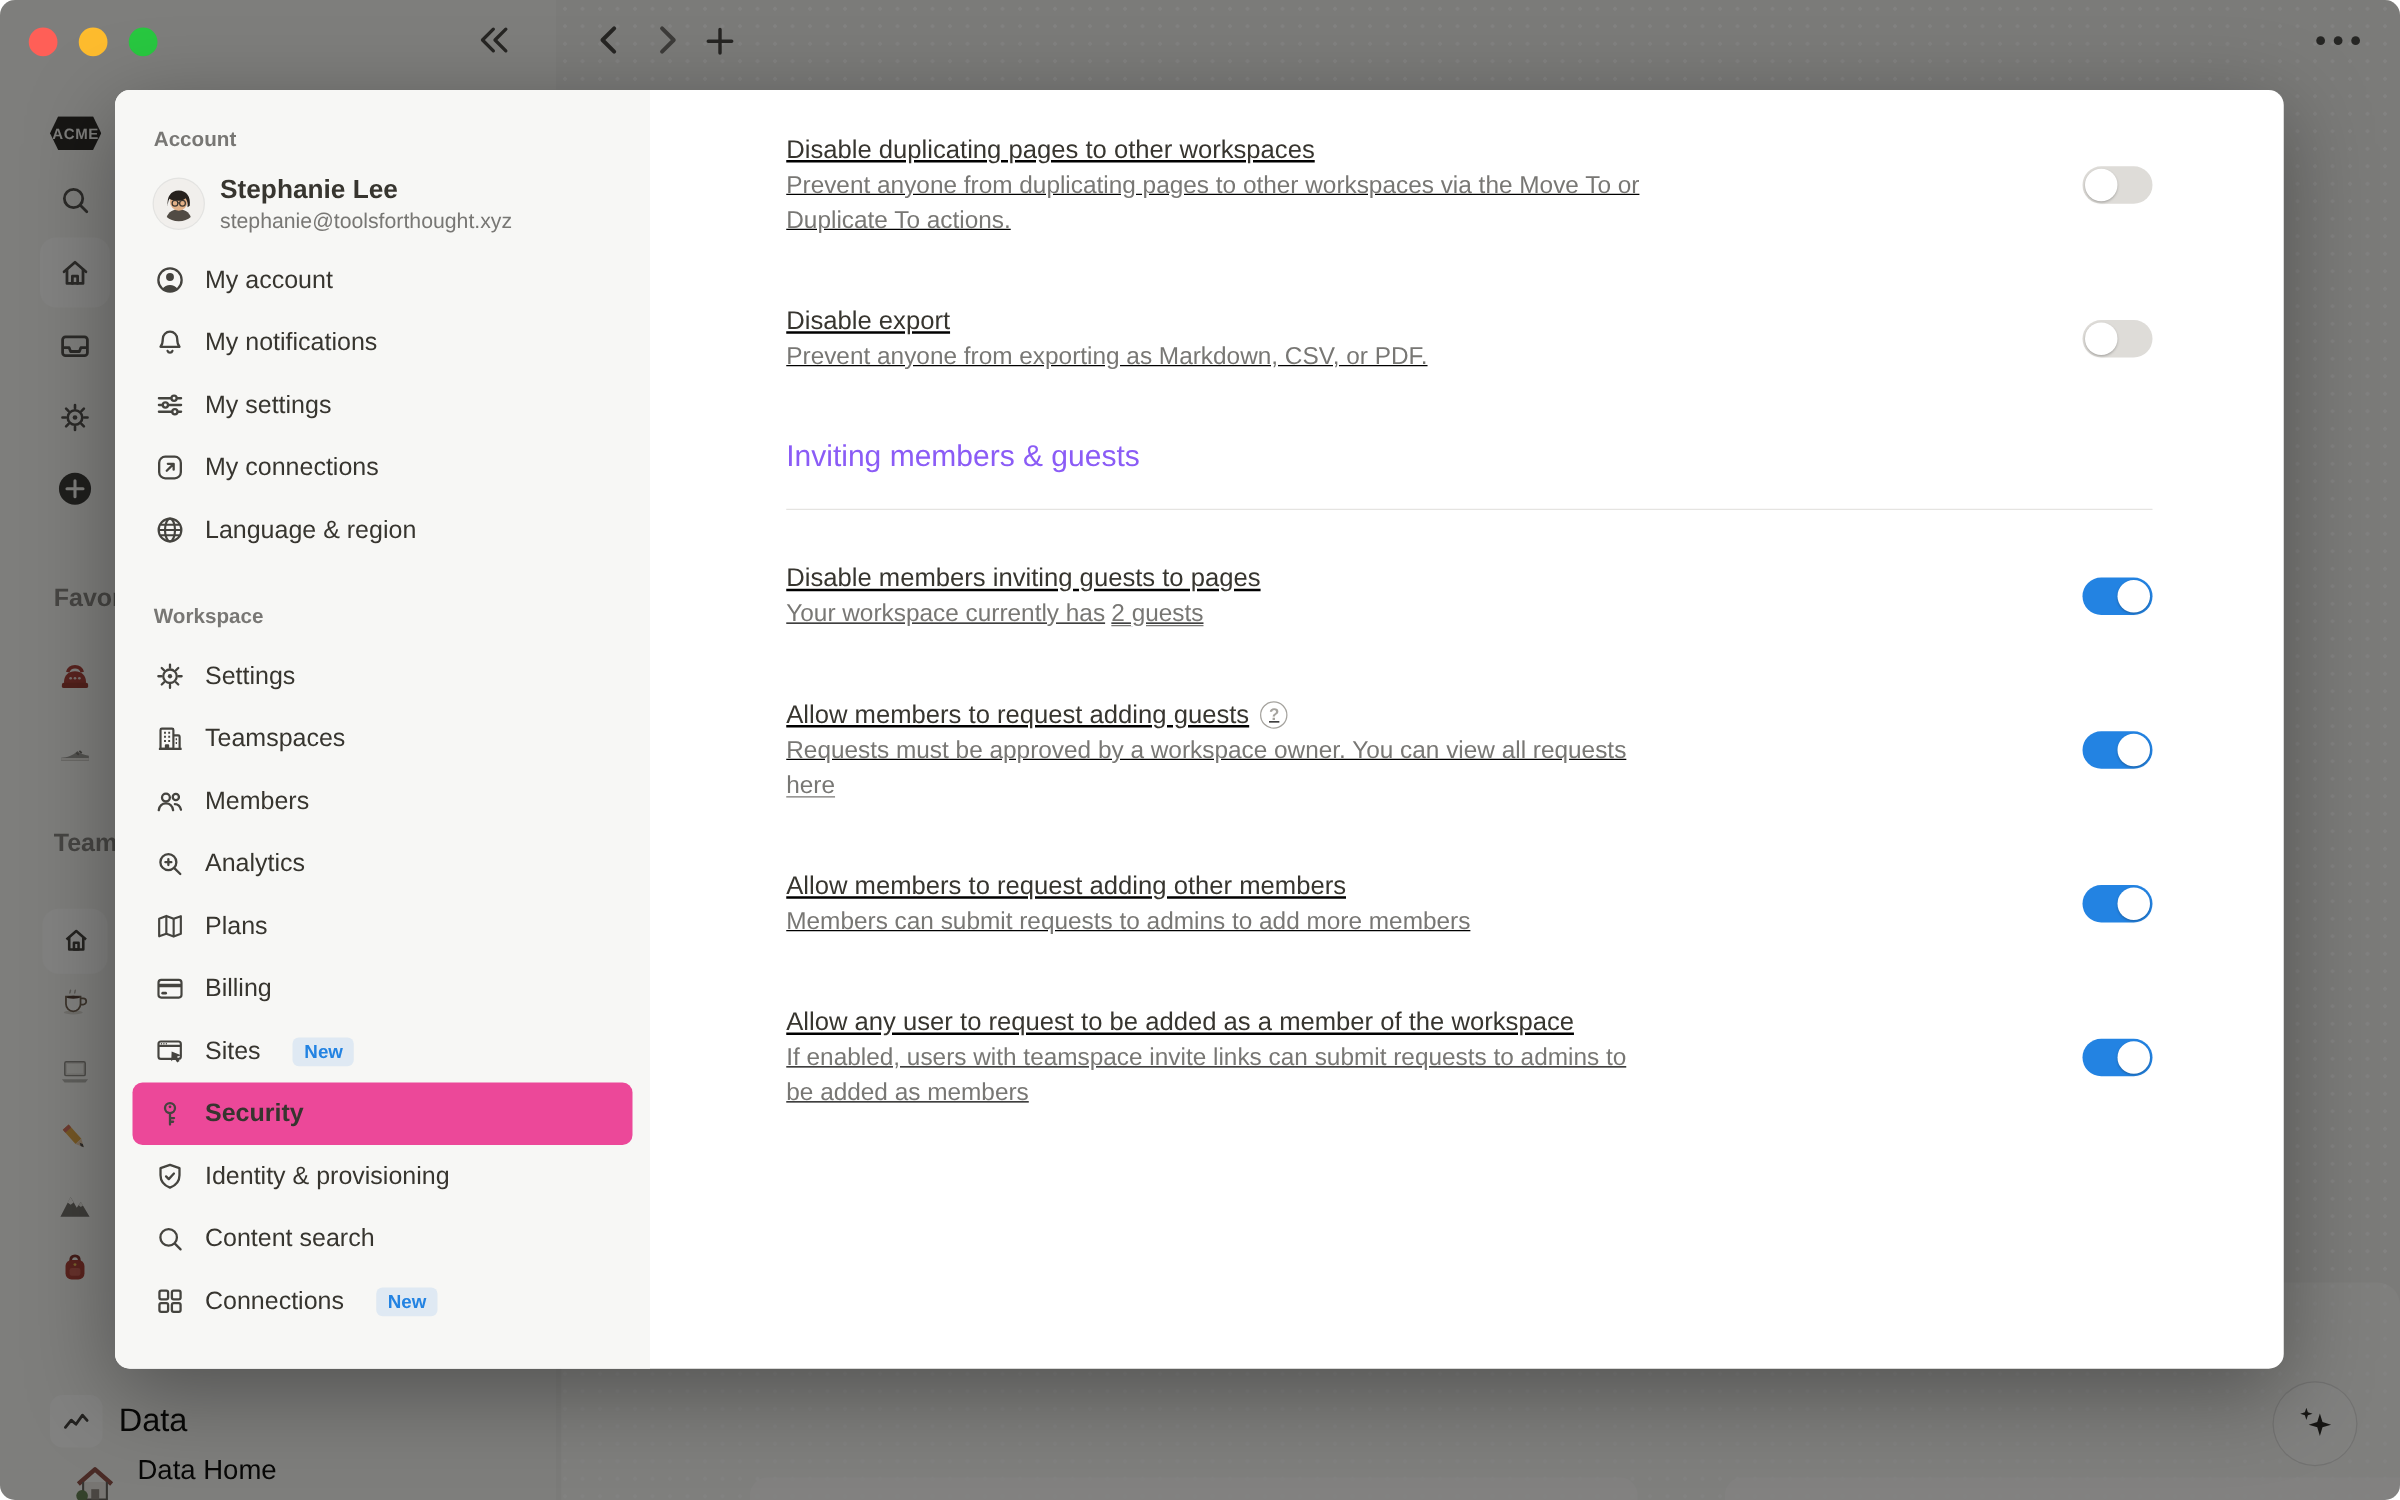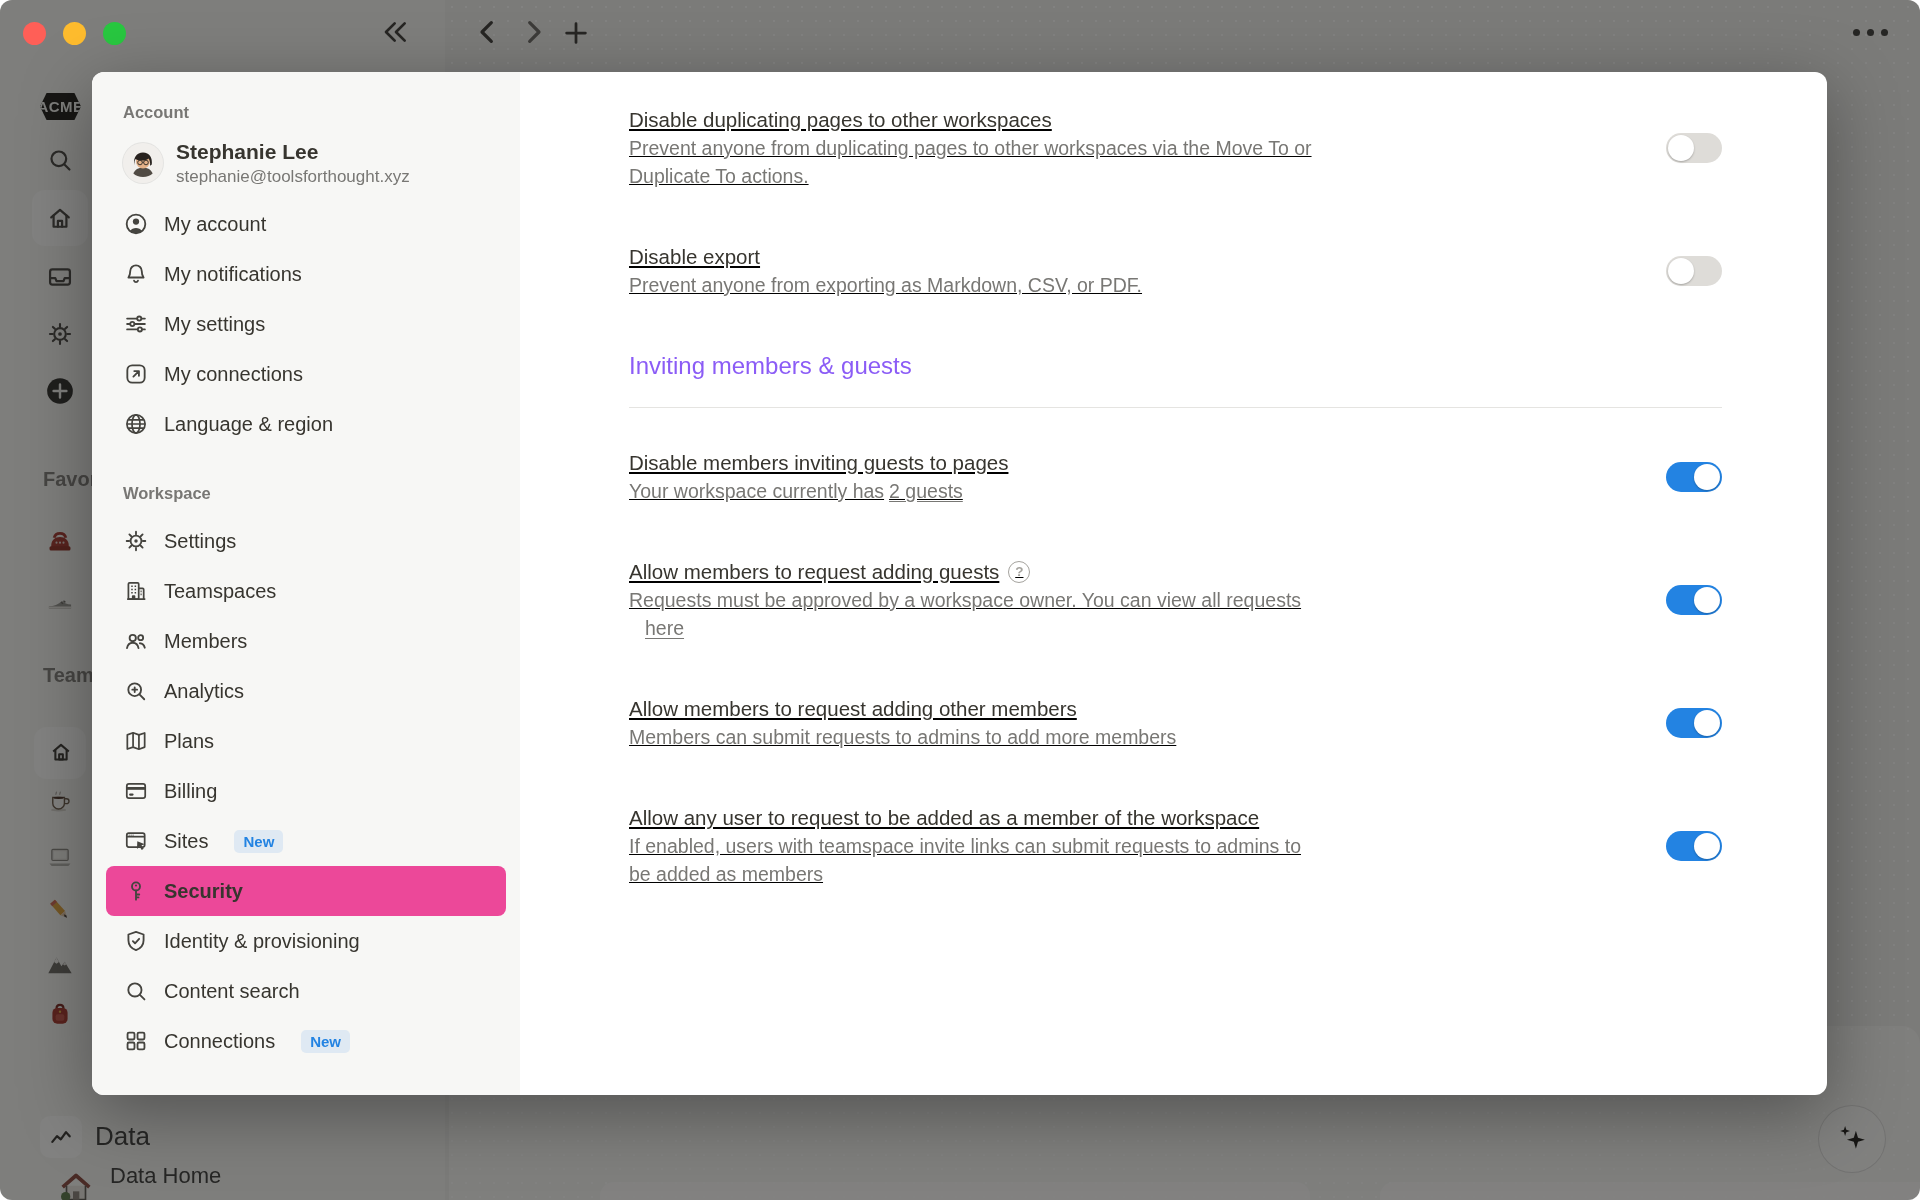--- a/index.html
+++ b/index.html
@@ -8,25 +8,25 @@
   .screen{position:relative;width:1920px;height:1200px;border-radius:12px;overflow:hidden;background:#f1f0ee;}
 
   
   .app{position:absolute;inset:0;z-index:0;}
   .app-sidebar{position:absolute;left:0;top:0;width:445px;height:1200px;background:#f7f7f5;}
   .app-canvas{position:absolute;left:445px;top:0;right:0;height:1200px;background:#f1f0ee;
     background-image:radial-gradient(circle,#ffffff 1.3px,transparent 1.4px);background-size:14px 14px;}
   .rail-ico{position:absolute;left:46px;width:28px;height:28px;color:#4a4845;}
   .rail-box{position:absolute;background:rgba(255,255,255,0.85);border-radius:13px;}
   .acme{position:absolute;left:40px;top:93px;width:41px;height:27px;background:#201f1d;color:#f5f4f2;
-    display:flex;align-items:center;justify-content:center;font-size:15px;font-weight:bold;letter-spacing:.5px;
+    display:flex;align-items:center;justify-content:center;font-size:12px;font-weight:bold;letter-spacing:.5px;
     clip-path:polygon(16% 0,84% 0,100% 50%,84% 100%,16% 100%,0 50%);}
   .side-label{position:absolute;left:43px;font-size:20px;font-weight:600;color:#83817d;white-space:nowrap;}
   .emoji-ico{position:absolute;left:46px;width:28px;height:28px;}
-  .data-row-label{position:absolute;color:#404040;white-space:nowrap;}
+  .data-row-label{position:absolute;color:#000000;white-space:nowrap;}
   .ghost{position:absolute;}
 
   
   .tb-ico{position:absolute;color:#3f3e3b;}
   .tb-ico.dis{color:#6e6c69;}
   .dots3{position:absolute;display:flex;gap:7px;}
   .dots3 i{width:7px;height:7px;border-radius:50%;background:#403f3d;}
 
   .ai-btn{position:absolute;left:1818px;top:1105px;width:66px;height:66px;border-radius:50%;
     background:rgba(255,255,255,0.5);border:1.5px solid rgba(0,0,0,0.12);display:flex;align-items:center;justify-content:center;color:#201f1d;}
@@ -505,21 +505,21 @@
           </div>
       </section>
 
       <section class="setting-row">
         <div class="setting-text">
           <div class="setting-title">
               <span>Allow members to request adding guests</span>
               <span class="help-ico">?</span>
             </div>
           <div class="setting-desc">Requests must be approved by a workspace owner. You can view all requests</div>
-          <div class="setting-desc"><a class="inline-link block-link" style="margin-left:16px;">here</a></div>
+          <div class="setting-desc"><a class="inline-link block-link" style="margin-left:0;">here</a></div>
         </div>
         <div class="toggle on">
             <div class="knob"></div>
           </div>
       </section>
 
       <section class="setting-row">
         <div class="setting-text">
           <div class="setting-title">
               <span>Allow members to request adding other members</span>

